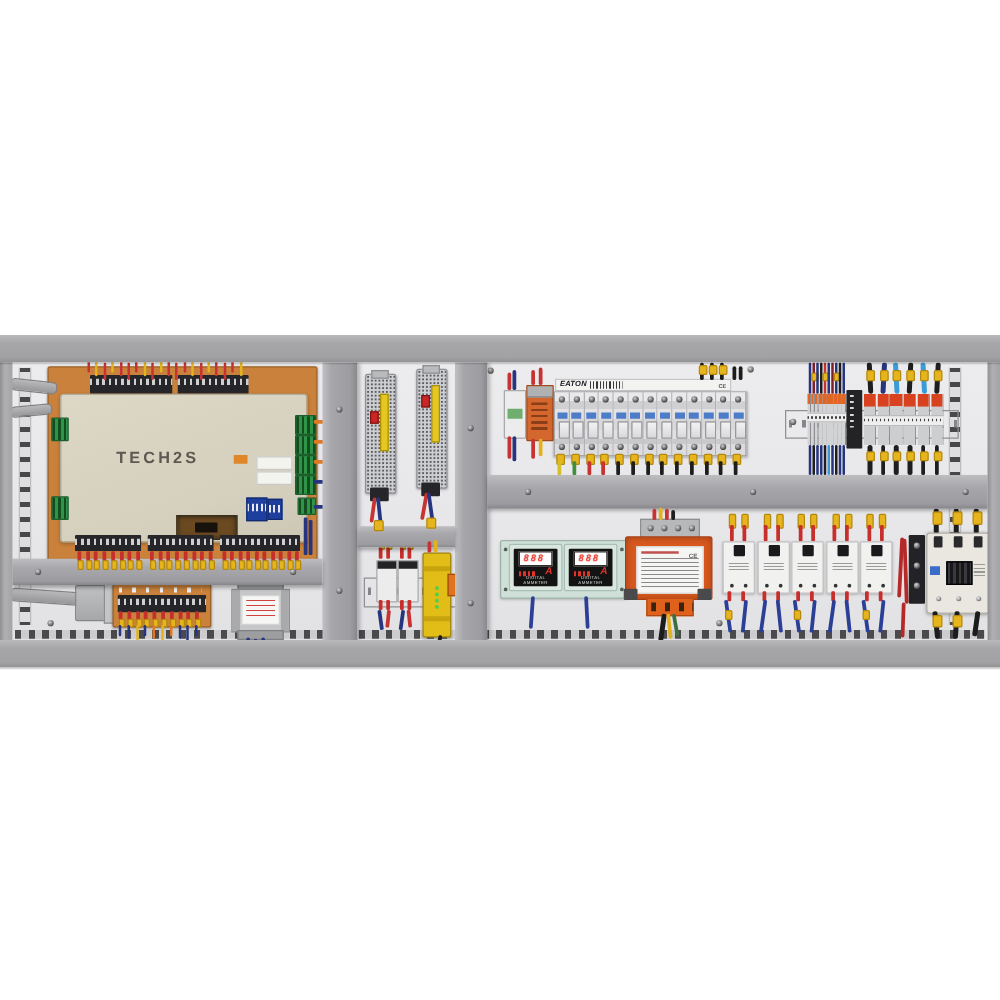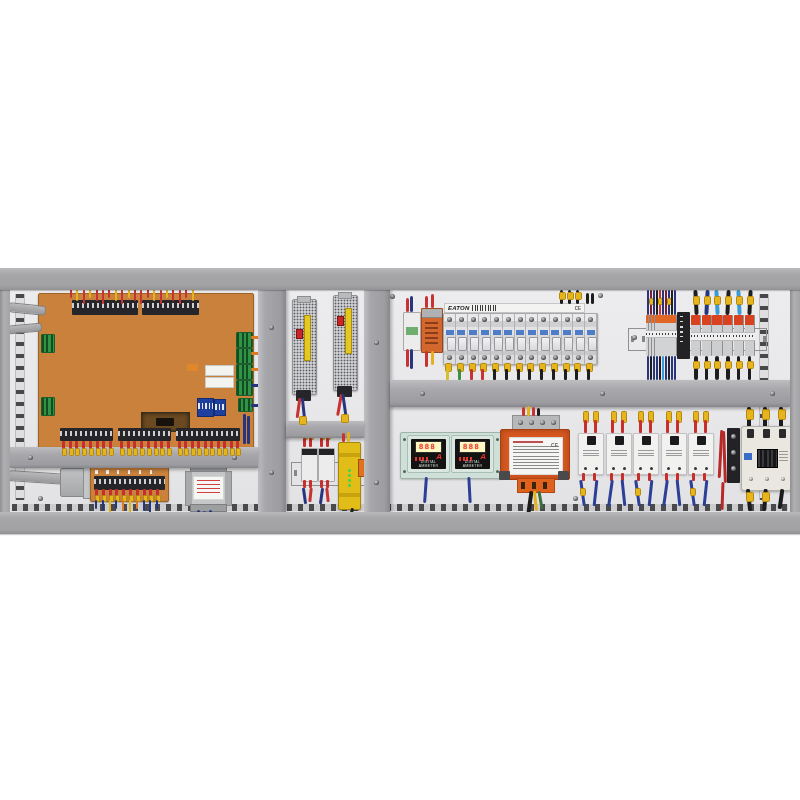--- a/index.html
+++ b/index.html
@@ -68,21 +68,21 @@
   
   .tlt{position:absolute;top:0;width:2.4px;height:100%;background:linear-gradient(180deg,#e06626 0 8px,#d2d3d5 8px);border-right:0.6px solid #8f8f93;}
   .trt{position:absolute;top:0;width:9.4px;height:100%;background:linear-gradient(180deg,#d8421e 0 10px,#cdced0 10px);border-right:1px solid #919194;border-radius:1px;}
   .tband{position:absolute;background:#eeeeef;background-image:repeating-linear-gradient(90deg,#3c3c3e 0 1px,transparent 1px 3.2px);background-size:100% 2px;background-repeat:no-repeat;background-position:0 2px;border-top:0.5px solid #bbb;border-bottom:0.5px solid #bbb;}
   .tbblack{background:#232326;border-radius:1px;background-image:repeating-linear-gradient(180deg,#d8d8d8 0 1.5px,transparent 1.5px 5px);background-size:3px 26px;background-repeat:no-repeat;background-position:3px 4px;}
 
   
   .mplate{background:#cfe0d8;border:1px solid #9fb3ab;border-radius:2px;box-shadow:0 1px 2px rgba(0,0,0,.2);}
   .meter{position:absolute;width:41px;height:36px;background:#d9e7e0;border:1px solid #a9beb6;border-radius:2px;}
   .m-face{position:absolute;left:3px;top:3px;right:3px;bottom:3px;background:#131313;border-radius:1px;}
-  .m-win{position:absolute;left:4px;top:2px;width:25px;height:10px;background:#fef9c3;border:1px solid #2e2e2e;}
+  .m-win{position:absolute;left:4px;top:2px;width:25px;height:10px;background:#ffffff;border:1px solid #2e2e2e;font-style:italic;}
   .m-digits{position:absolute;left:3px;top:1px;font-family:"DejaVu Sans Mono",monospace;font-size:7px;color:#ff4434;letter-spacing:1.5px;text-shadow:0 0 1px #a00;}
   .m-row{position:absolute;left:4px;top:15px;width:28px;height:9px;}
   .m-dash{position:absolute;left:0;top:3px;width:13px;height:4px;background:repeating-linear-gradient(90deg,#e23229 0 2px,transparent 2px 3.6px);}
   .m-unit{position:absolute;right:1px;top:-2px;color:#e23229;font-weight:bold;font-style:italic;font-size:8px;}
   .m-cap{position:absolute;left:0;right:0;bottom:1px;text-align:center;font-size:3.5px;color:#ccd5cf;letter-spacing:.3px;}
   .ms{position:absolute;width:3px;height:3px;border-radius:50%;background:#55605a;}
 
   
   .tf-top{background:#b7b8ba;border:1px solid #8d8e90;}
   .tf-body{background:#d8581f;border:1px solid #a53f12;border-radius:2px;box-shadow:inset 0 0 6px rgba(0,0,0,.25);}
@@ -137,20 +137,23 @@
         <div style="position: absolute; left: 70.4px; top: 2px; width: 2px; height: 14px; background: rgb(199, 50, 50); border-radius: 1px;"></div>
         <div style="position: absolute; left: 76.8px; top: 0px; width: 2px; height: 10px; background: rgb(199, 50, 50); border-radius: 1px;"></div>
         <div style="position: absolute; left: 83.2px; top: 1px; width: 2px; height: 12px; background: rgb(226, 179, 30); border-radius: 1px;"></div>
         <div style="position: absolute; left: 89.6px; top: 2px; width: 2px; height: 14px; background: rgb(199, 50, 50); border-radius: 1px;"></div>
         <div style="position: absolute; left: 96px; top: 0px; width: 2px; height: 10px; background: rgb(226, 179, 30); border-radius: 1px;"></div>
         <div style="position: absolute; left: 102.4px; top: 1px; width: 2px; height: 12px; background: rgb(199, 50, 50); border-radius: 1px;"></div>
         <div style="position: absolute; left: 108.8px; top: 2px; width: 2px; height: 14px; background: rgb(199, 50, 50); border-radius: 1px;"></div>
         <div style="position: absolute; left: 115.2px; top: 0px; width: 2px; height: 10px; background: rgb(199, 50, 50); border-radius: 1px;"></div>
         <div style="position: absolute; left: 121.6px; top: 1px; width: 2px; height: 12px; background: rgb(226, 179, 30); border-radius: 1px;"></div>
       </div>
+  <div class="abs cover" style="left:48px;top:47px;width:196px;height:117px">
+    <span class="abs plc-model" style="left:44px;top:42px">TECH2S</span>
+  </div>
   <div class="abs window" style="left:141px;top:144px;width:47px;height:18px">
     <div class="abs chip" style="left:14px;top:5px;width:18px;height:8px"></div>
   </div>
   <div class="abs dip" style="left:197px;top:130px;width:15px;height:17px"></div>
   <div class="abs dip" style="left:214px;top:131px;width:10px;height:15px"></div>
   <div class="abs sticker" style="left:205px;top:97px;width:27px;height:9px"></div>
   <div class="abs sticker" style="left:205px;top:109px;width:27px;height:9px"></div>
   <div class="abs" style="left:187px;top:96px;width:11px;height:7px;background:#e0872a"></div>
   <div class="abs gconn" style="left:41px;top:66px;width:12px;height:17px"></div>
   <div class="abs gconn" style="left:41px;top:129px;width:12px;height:17px"></div>

